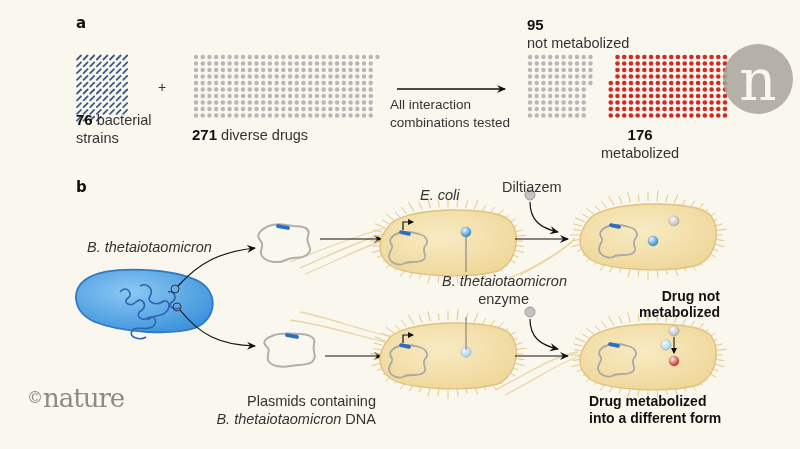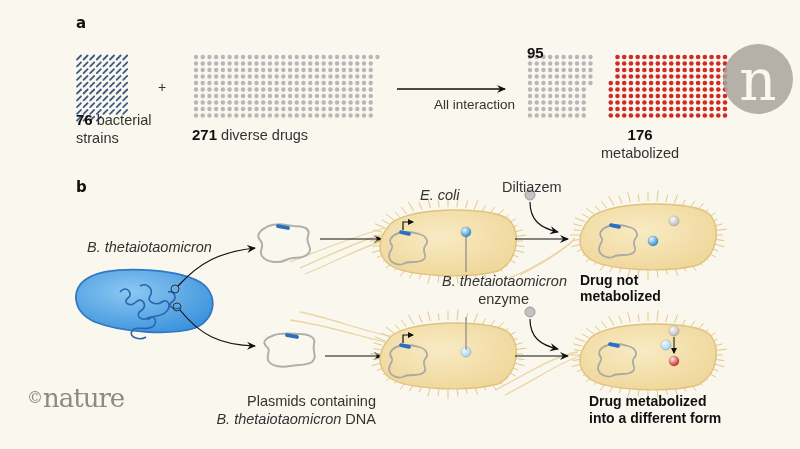--- a/index.html
+++ b/index.html
@@ -963,45 +963,47 @@
   <span class="num">76</span>
   <span>bacterial</span><br>
   <span>strains</span>
 </div>
 
 <div class="abs lbl" style="left:192px;top:126px;">
   <span class="num">271</span>
   <span>diverse drugs</span>
 </div>
 
-<div class="abs lbl" style="left:390px;top:96px;width:125px;text-align:right;font-size:13.5px;">
+<div class="abs lbl" style="left:390px;top:96px;width:125px;text-align:left;font-size:13.5px;">
   <span>All interaction</span><br>
+  <span>combinations tested</span>
 </div>
 
-<div class="abs lbl" style="left:527px;top:16px;margin-top:28px;">
+<div class="abs lbl" style="left:527px;top:16px;">
   <span class="num">95</span><br>
+  <span>not metabolized</span>
 </div>
 
 <div class="abs lbl" style="left:601px;top:126px;text-align:center;">
   <span class="num">176</span><br>
   <span>metabolized</span>
 </div>
 
 <div class="abs panel-label" style="left:76px;top:178px;">b</div>
 
 <div class="abs lbl it" style="left:87px;top:238px;">B. thetaiotaomicron</div>
 <div class="abs lbl it" style="left:420px;top:186px;">E. coli</div>
 <div class="abs lbl" style="left:502px;top:170px;margin-top:8px;">Diltiazem</div>
 
 <div class="abs lbl" style="left:367px;top:272px;width:200px;text-align:right;">
   <span class="it">B. thetaiotaomicron</span><br>
   <span style="margin-right:38px;">enzyme</span>
 </div>
 
-<div class="abs bold" style="left:580px;top:272px;width:140px;text-align:left;">Drug not metabolized</div>
+<div class="abs bold" style="left:580px;top:288px;width:140px;text-align:right;">Drug not metabolized</div>
 
 <div class="abs lbl" style="left:216px;top:392px;width:160px;text-align:right;">
   <span>Plasmids containing</span><br>
   <span class="it">B. thetaiotaomicron</span><span> DNA</span>
 </div>
 
 <div class="abs bold" style="left:589px;top:393px;width:150px;line-height:17px;">
   <span>Drug metabolized</span><br>
   <span>into a different form</span>
 </div>

